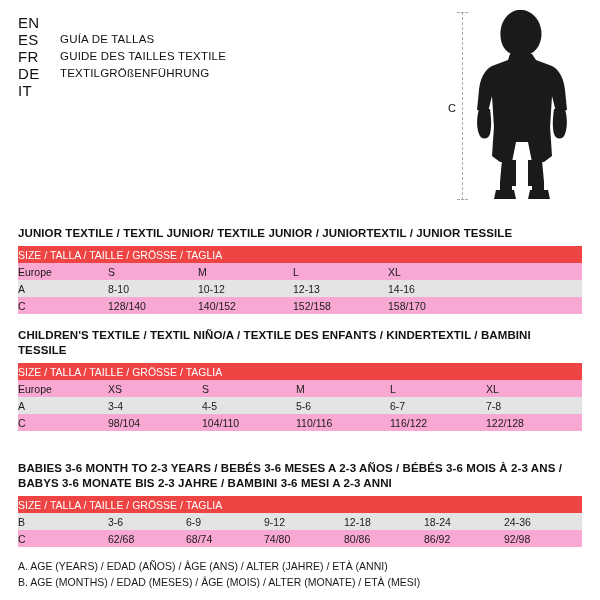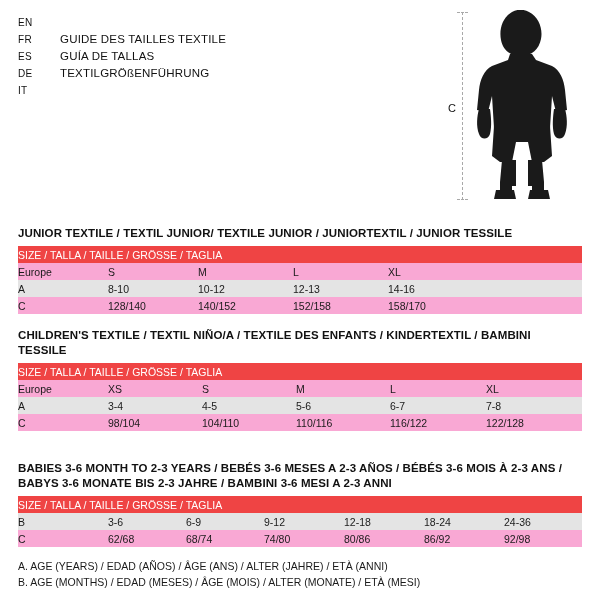--- a/index.html
+++ b/index.html
@@ -33,21 +33,21 @@
     width: 410px;
   }
   .lang-row {
     display: flex;
     flex-direction: row;
     line-height: 17px;
     height: 17px;
   }
   .lang-code {
     width: 42px;
-    font-size: 10px;
+    font-size: 15px;
     letter-spacing: 0.3px;
     color: #111;
   }
   .lang-title {
     font-size: 11.5px;
     letter-spacing: 0.2px;
     color: #111;
   }
 
   
@@ -157,26 +157,26 @@
 <body>
 
 <div class="page">
 
   <div class="header">
     <div class="lang-block">
       <div class="lang-row">
         <span class="lang-code">EN</span>
       </div>
       <div class="lang-row">
+        <span class="lang-code">ES</span>
+        <span class="lang-title">GUÍA DE TALLAS</span>
+      </div>
+      <div class="lang-row">
         <span class="lang-code">FR</span>
         <span class="lang-title">GUIDE DES TAILLES TEXTILE</span>
-      </div>
-      <div class="lang-row">
-        <span class="lang-code">ES</span>
-        <span class="lang-title">GUÍA DE TALLAS</span>
       </div>
       <div class="lang-row">
         <span class="lang-code">DE</span>
         <span class="lang-title">TEXTILGRÖßENFÜHRUNG</span>
       </div>
       <div class="lang-row">
         <span class="lang-code">IT</span>
       </div>
     </div>
 

